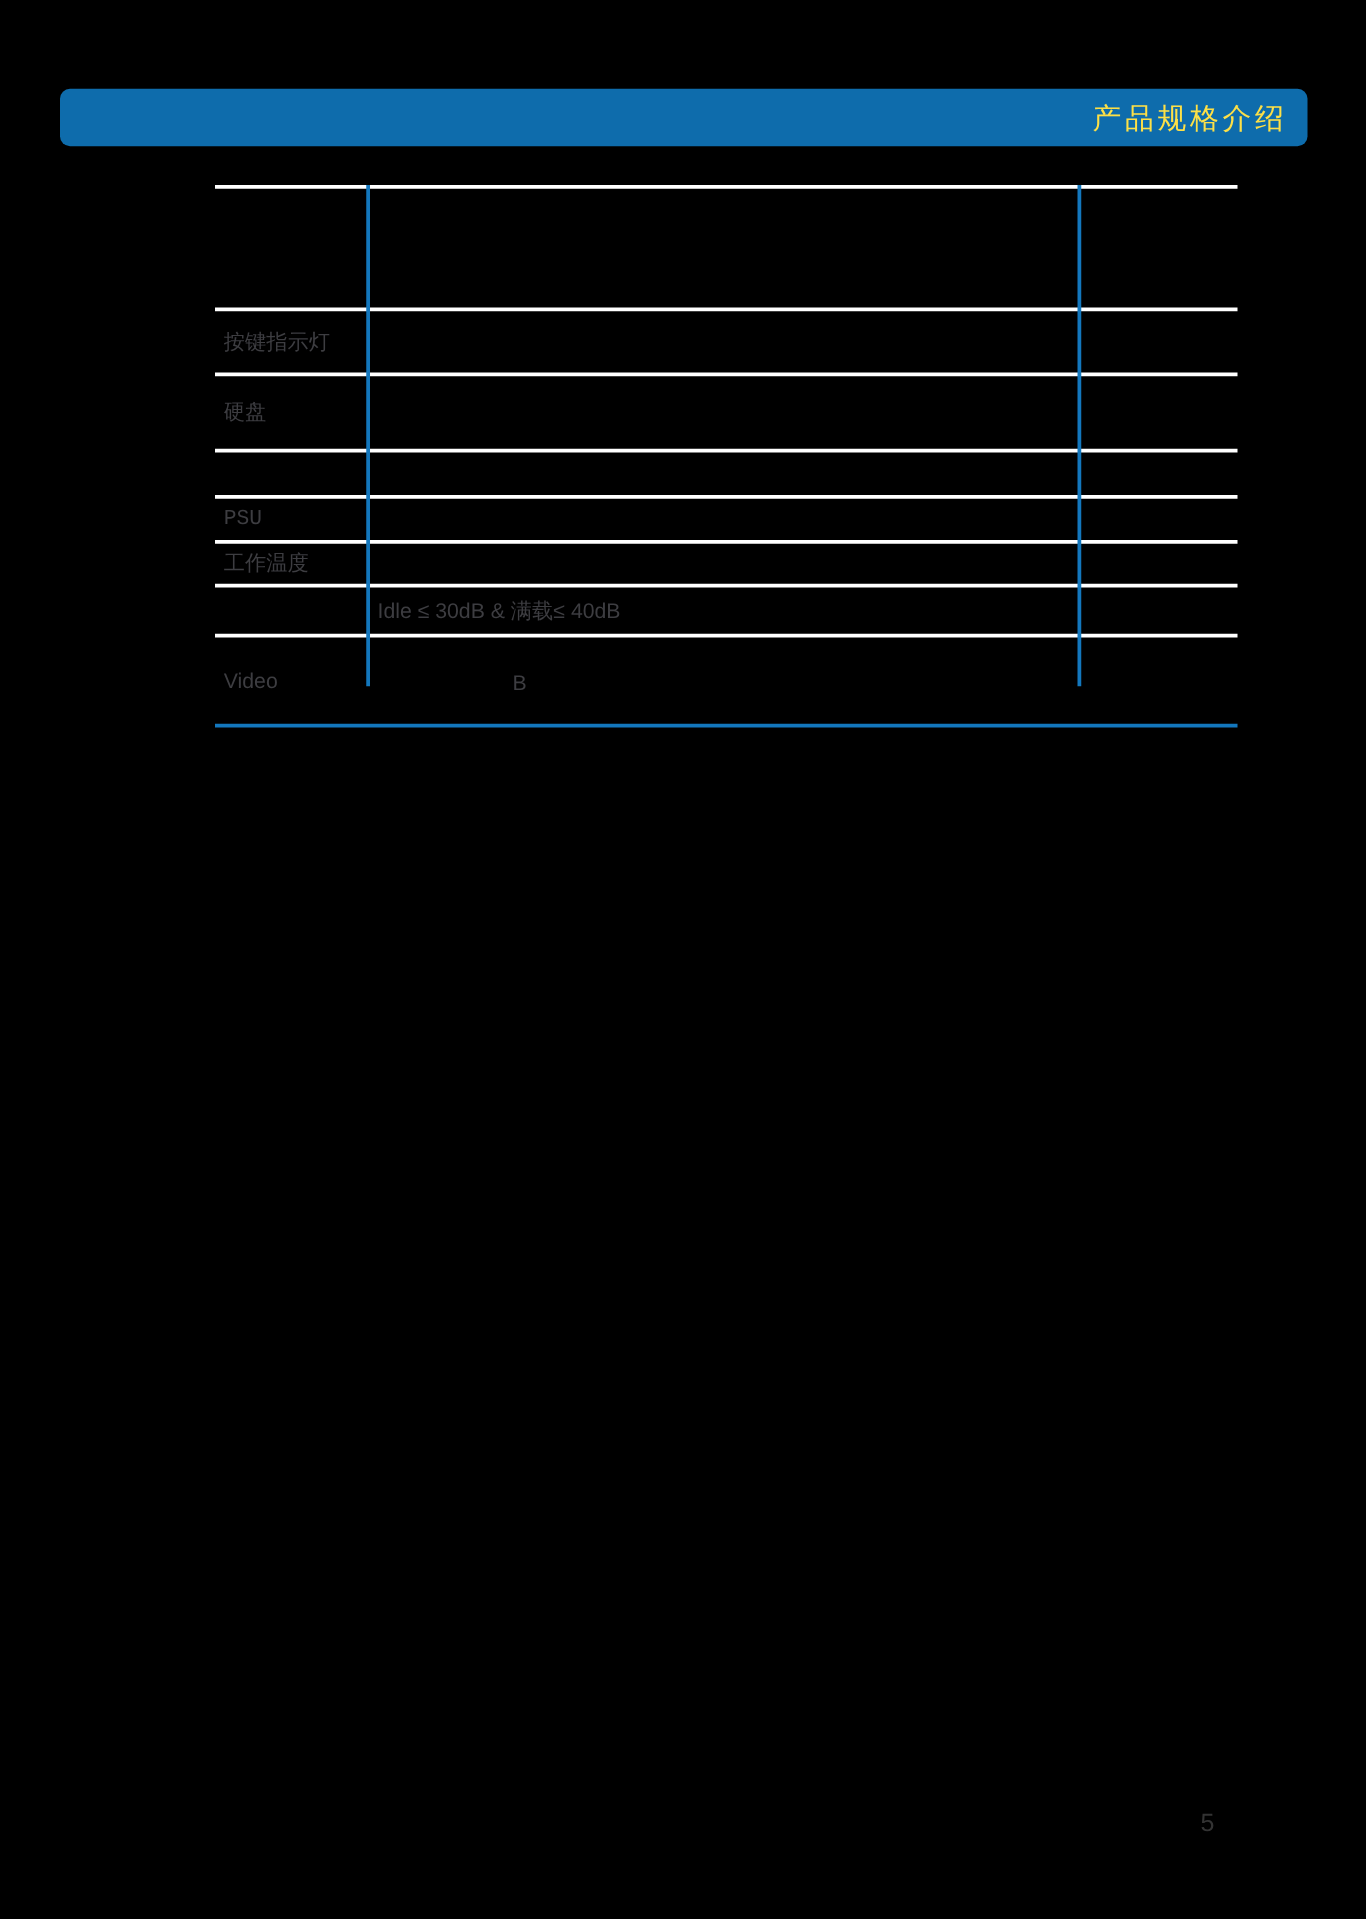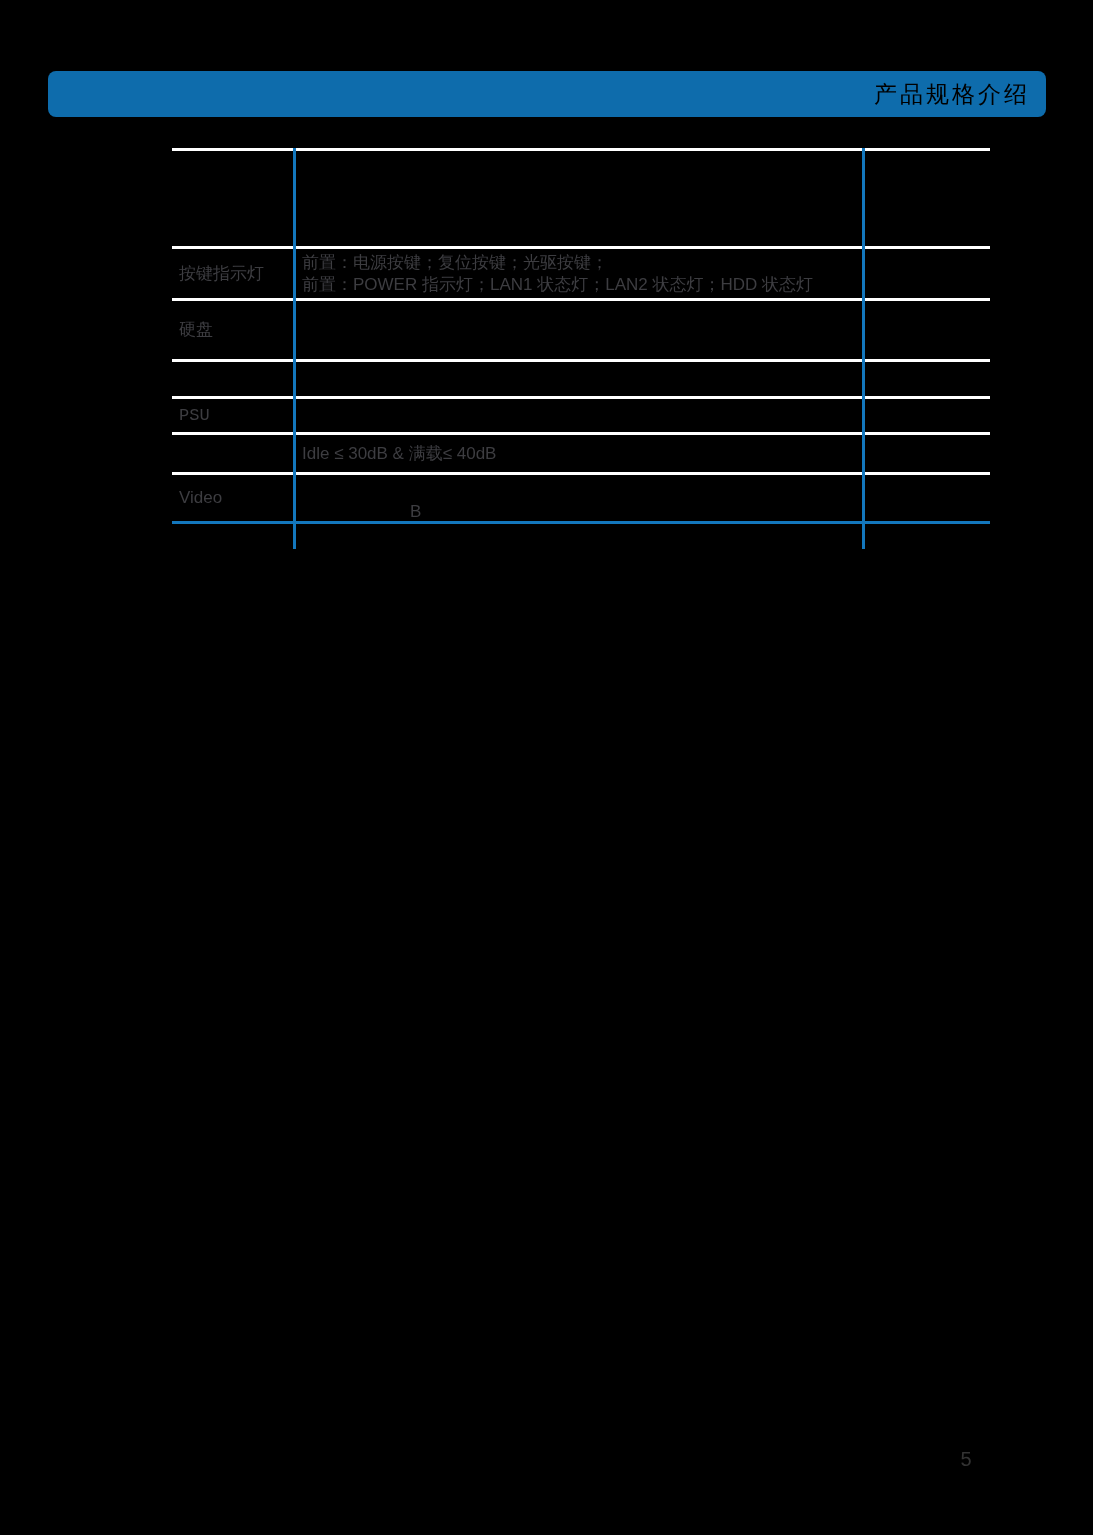--- a/index.html
+++ b/index.html
@@ -25,21 +25,21 @@
     height: 46px;
     background: #0e6cac;
     border-radius: 8px;
     display: flex;
     align-items: center;
     justify-content: flex-end;
     padding-right: 16px;
     box-sizing: border-box;
   }
   .header-title {
-    color: #000000;
+    color: #fde047;
     font-size: 23px;
     letter-spacing: 3px;
     line-height: 1;
   }
 
   
   .spec-table {
     position: absolute;
     left: 172px;
     top: 148px;
@@ -53,21 +53,21 @@
     box-sizing: border-box;
   }
   
   .r0 { height: 98px; }
   .r1 { height: 52px; }
   .r2 { height: 61px; }
   .r3 { height: 37px; }
   .r4 { height: 36px; font-family: Liberation Mono, monospace; }
   .r5 { height: 35px; }
   .r6 { height: 40px; }
-  .r7 { height: 49px; }
+  .r7 { height: 72px; }
 
   .cell {
     display: flex;
     align-items: center;
     color: #3d3d41;
     font-size: 17px;
     line-height: 22px;
     overflow: hidden;
     box-sizing: border-box;
     white-space: pre-line;
@@ -117,41 +117,44 @@
   <div class="spec-table">
 
     <div class="spec-row r0">
       <div class="cell label"></div>
       <div class="cell value"></div>
       <div class="cell note"></div>
     </div>
 
     <div class="spec-row r1">
       <div class="cell label">按键指示灯</div>
-      <div class="cell value">前置：电源按键；复位按键；光驱按键；
-前置：POWER 指示灯；LAN1 状态灯；LAN2 状态灯；HDD 状态灯</div>
       <div class="cell note"></div>
     </div>
 
     <div class="spec-row r2">
       <div class="cell label">硬盘</div>
       <div class="cell note"></div>
     </div>
 
     <div class="spec-row r3">
       <div class="cell label"></div>
       <div class="cell value"></div>
       <div class="cell note"></div>
     </div>
 
     <div class="spec-row r4">
       <div class="cell label">PSU</div>
       <div class="cell note"></div>
     </div>
 
+    <div class="spec-row r5">
+      <div class="cell label">工作温度</div>
+      <div class="cell value"></div>
+      <div class="cell note"></div>
+    </div>
 
     <div class="spec-row r6">
       <div class="cell label"></div>
       <div class="cell value">Idle ≤ 30dB &amp; 满载≤ 40dB</div>
       <div class="cell note"></div>
     </div>
 
     <div class="spec-row r7">
       <div class="cell label">Video</div>
       <div class="cell value">B</div>

